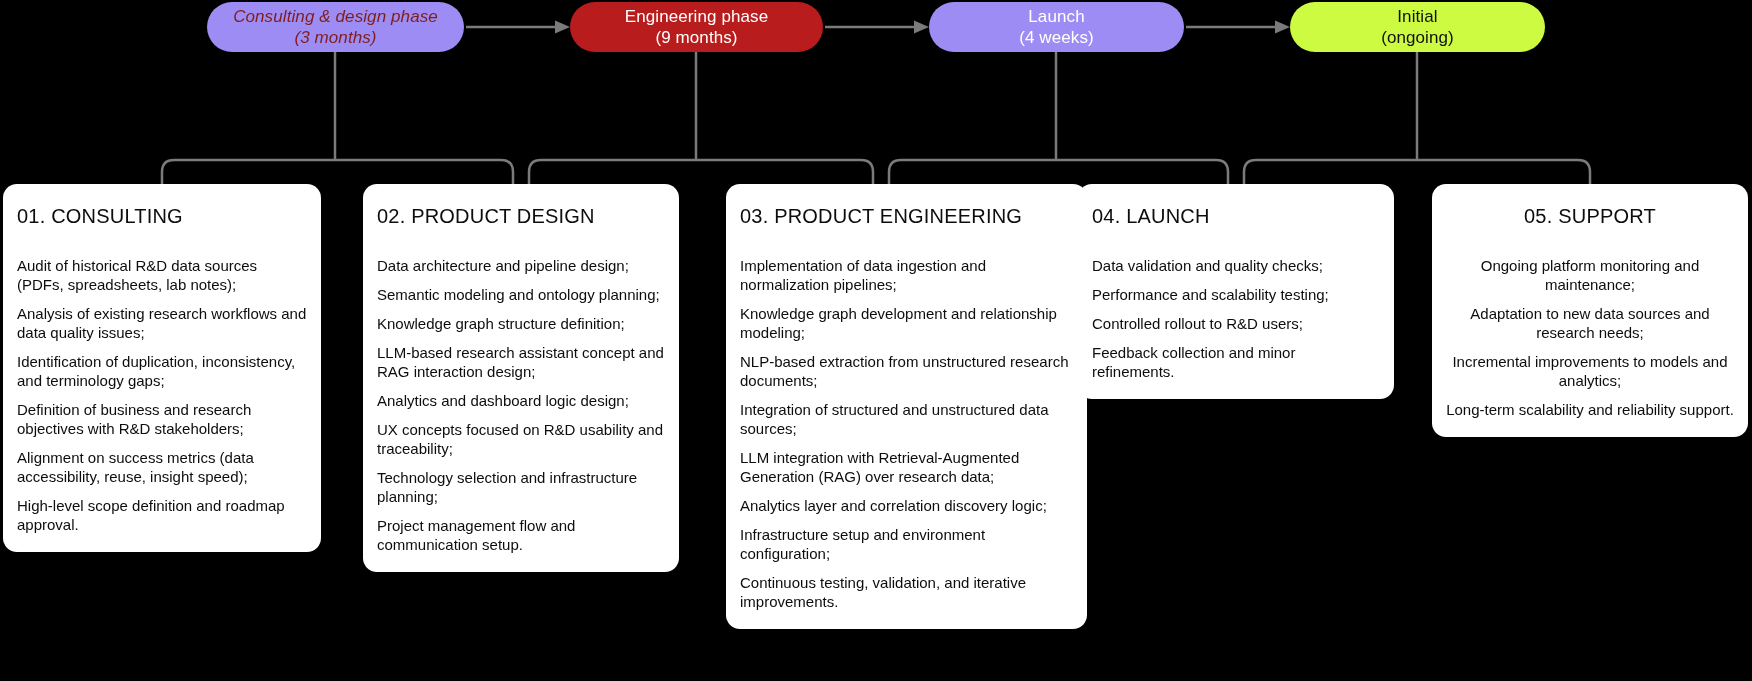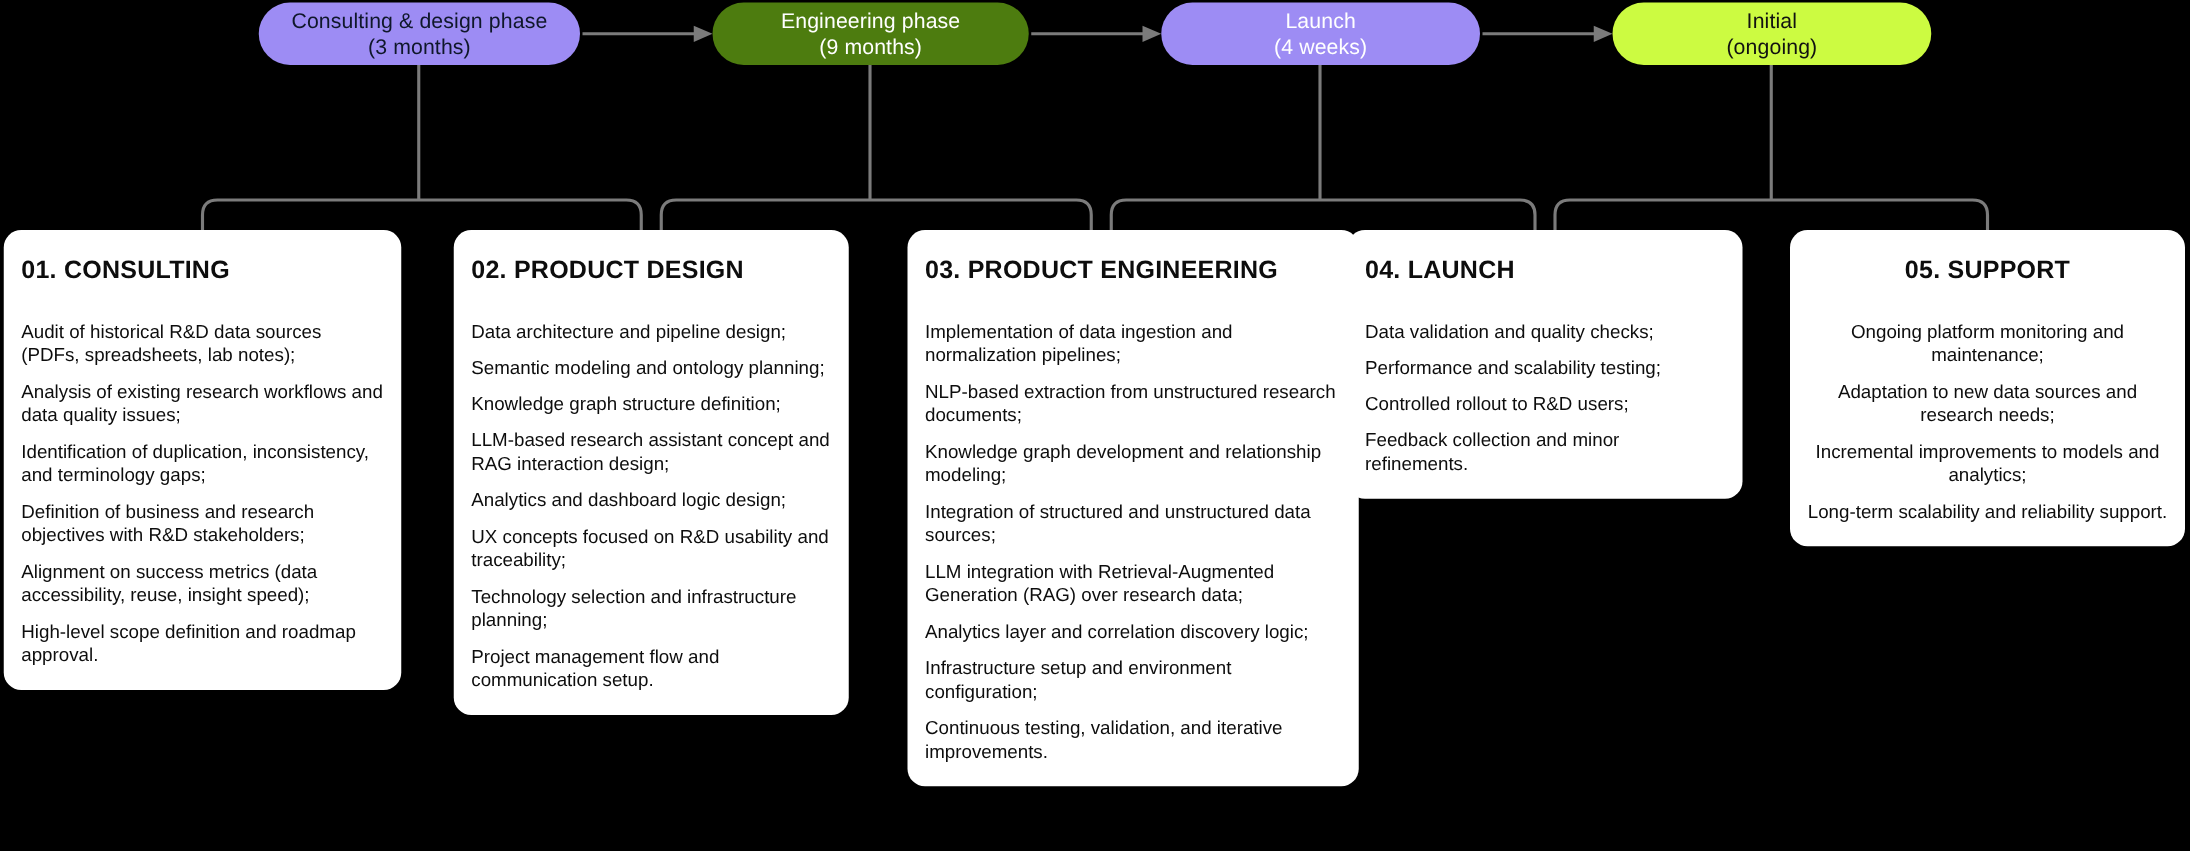--- a/index.html
+++ b/index.html
@@ -46,21 +46,21 @@
     color: #0d0d0d;
     border-radius: 14px;
     z-index: 2;
     padding: 20px 14px 18px 14px;
     box-sizing: border-box;
   }
   .card h3 {
     margin: 0 0 28px 0;
     font-size: 20px;
     line-height: 24px;
-    font-weight: 700;
+    font-weight: 400;
     letter-spacing: 0.2px;
   }
   .card .items p {
     margin: 0 0 10px 0;
     font-size: 15px;
     line-height: 19px;
     font-weight: 400;
   }
   .card .items p:last-child { margin-bottom: 0; }
 </style>
@@ -82,25 +82,25 @@
     <line class="cline" x1="696" y1="50" x2="696" y2="160"></line>
     <line class="cline" x1="1056" y1="50" x2="1056" y2="160"></line>
     <line class="cline" x1="1417" y1="50" x2="1417" y2="160"></line>
 
     <path class="cline" d="M162 188 L162 172 Q162 160 174 160 L501 160 Q513 160 513 172 L513 188"></path>
     <path class="cline" d="M529 188 L529 172 Q529 160 541 160 L861 160 Q873 160 873 172 L873 188"></path>
     <path class="cline" d="M889 188 L889 172 Q889 160 901 160 L1216 160 Q1228 160 1228 172 L1228 188"></path>
     <path class="cline" d="M1244 188 L1244 172 Q1244 160 1256 160 L1578 160 Q1590 160 1590 172 L1590 188"></path>
   </svg>
 
-  <div class="pill" style="left: 207px; width: 257px; background: rgb(157, 140, 244); color: #0f172a;">
+  <div class="pill" style="left: 207px; width: 257px; background: rgb(157, 140, 244); color: #7f1d1d; font-style: italic;">
     <div>Consulting &amp; design phase</div>
     <div>(3 months)</div>
   </div>
-  <div class="pill" style="left: 570px; width: 253px; background: #4d7c0f; color: rgb(255, 255, 255);">
+  <div class="pill" style="left: 570px; width: 253px; background: #b91c1c; color: rgb(255, 255, 255);">
     <div>Engineering phase</div>
     <div>(9 months)</div>
   </div>
   <div class="pill" style="left: 929px; width: 255px; background: rgb(157, 140, 244); color: rgb(255, 255, 255);">
     <div>Launch</div>
     <div>(4 weeks)</div>
   </div>
   <div class="pill" style="left: 1290px; width: 255px; background: rgb(204, 251, 65); color: rgb(17, 17, 17);">
     <div>Initial</div>
     <div>(ongoing)</div>
@@ -127,22 +127,22 @@
         <p>Analytics and dashboard logic design;</p>
         <p>UX concepts focused on R&amp;D usability and traceability;</p>
         <p>Technology selection and infrastructure planning;</p>
         <p>Project management flow and communication setup.</p>
       </div>
   </section>
   <section class="card" style="left:726px;width:361px;">
     <h3>03. PRODUCT ENGINEERING</h3>
     <div class="items">
         <p>Implementation of data ingestion and normalization pipelines;</p>
+        <p>Knowledge graph development and relationship modeling;</p>
         <p>NLP-based extraction from unstructured research documents;</p>
-        <p>Knowledge graph development and relationship modeling;</p>
         <p>Integration of structured and unstructured data sources;</p>
         <p>LLM integration with Retrieval-Augmented Generation (RAG) over research data;</p>
         <p>Analytics layer and correlation discovery logic;</p>
         <p>Infrastructure setup and environment configuration;</p>
         <p>Continuous testing, validation, and iterative improvements.</p>
       </div>
   </section>
   <section class="card" style="left:1078px;width:316px;">
     <h3>04. LAUNCH</h3>
     <div class="items">

